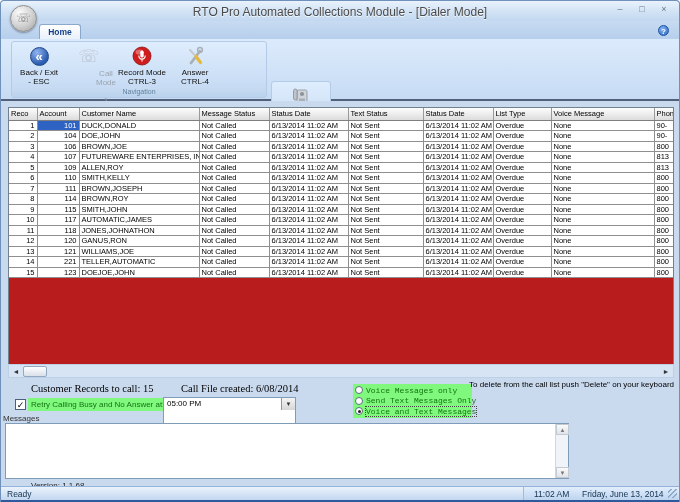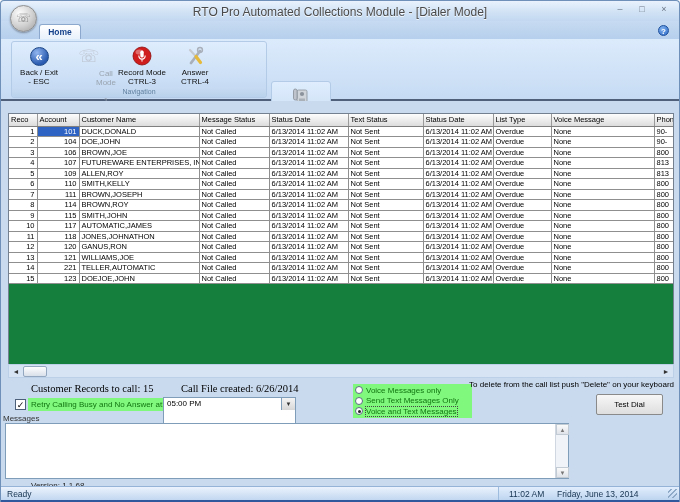--- a/index.html
+++ b/index.html
@@ -50,22 +50,22 @@
   .icon-back { width:19px; height:19px; border-radius:50%;
                background:radial-gradient(circle at 35% 28%, #92b6ef, #2a5bb0 70%);
                border:1px solid #1d4787; color:#fff; font-size:13px; font-weight:bold;
                text-align:center; line-height:17px; }
   .icon-phone-gray { font-size:17px; color:#bdc5d1; }
   .icon-report { width:14px; height:18px; background:repeating-linear-gradient(#fbf6b0 0 2px, #ddd07a 2px 3px);
                  border:1px solid #b2a33f; border-radius:1px; }
 
   
   .content { position:absolute; top:100px; left:0; right:0; bottom:15px; background:#c9daee; }
-  .grid-area { position:absolute; left:7px; top:12px; width:666px; height:260px;
-               background:#15803d; border:1px solid #72808f; overflow:hidden; }
+  .grid-area { position:absolute; left:7px; top:6px; width:666px; height:260px;
+               background:#b91c1c; border:1px solid #72808f; overflow:hidden; }
   table.grid { border-collapse:collapse; table-layout:fixed; width:664px; font-size:7.5px; }
   table.grid th { height:12px; background:linear-gradient(#fdfdfd,#dcdcdc); font-weight:normal;
                   text-align:left; padding:0 2px; border-right:1px solid #9a9a9a;
                   border-bottom:1px solid #7f7f7f; color:#000; white-space:nowrap; overflow:hidden; }
   table.grid td { height:10.5px; background:#fff; padding:0 2px; border-right:1px solid #8f8f8f;
                   border-bottom:1px solid #8f8f8f; white-space:nowrap; overflow:hidden; color:#000; }
   table.grid .ar { text-align:right; }
   table.grid td.sel { background:#2e63c4; color:#fff; }
 
   .hscroll { position:absolute; left:7px; top:263px; width:666px; height:14px;
@@ -89,21 +89,21 @@
                  padding:2px 3px; white-space:nowrap; }
   .combo { position:absolute; left:162px; top:296px; width:133px; height:32px; background:#fff;
            border:1px solid #7f9db9; }
   .combo-value { position:absolute; left:3px; top:1px; font-size:8px; color:#000; }
   .combo-btn { position:absolute; right:0; top:0; width:14px; height:12px;
                background:linear-gradient(#f4f4f4,#d7d7d7); border-left:1px solid #7f9db9;
                font-size:6px; color:#333; text-align:center; line-height:12px; }
 
   .radio-group { position:absolute; left:352px; top:283px; width:119px; height:34px;
                  background:#80f87d; padding:1px 2px; }
-  .radio-row { display:flex; align-items:center; height:10.5px; }
+  .radio-row { display:flex; align-items:center; height:10.5px;font-family:Liberation Mono, monospace; }
   .radio-circle { width:8px; height:8px; border-radius:50%; background:#fff;
                   border:1px solid #5a6c80; position:relative; flex:none; }
   .radio-row.checked .radio-circle::after { content:""; position:absolute; left:2px; top:2px;
                   width:3px; height:3px; border-radius:50%; background:#222; }
   .radio-label { margin-left:3px; font-size:8px; color:#117511; white-space:nowrap; }
   .radio-row.checked .radio-label { outline:1px dotted #444; }
 
   .delete-hint { position:absolute; right:5px; top:279px; width:212px; font-size:8px;
                  color:#000; text-align:right; }
   .test-dial { position:absolute; left:595px; top:293px; width:67px; height:21px;
@@ -118,21 +118,21 @@
   .v-arrow { position:absolute; left:0; width:13px; height:11px; background:linear-gradient(#fafafa,#dfe3e9);
              border:1px solid #c2cad4; font-size:6px; color:#777; text-align:center; line-height:10px; }
   .v-arrow.up { top:0; } .v-arrow.down { bottom:0; }
 
   .version { position:absolute; left:30px; top:380px; font-size:8px; color:#222; }
 
   
   .statusbar { position:absolute; left:0; right:0; bottom:2px; height:14px;
                background:linear-gradient(#ebf3fd,#c2d7f0); border-top:1px solid #95b3d7; }
   .status-left { position:absolute; left:6px; top:2px; font-size:8.5px; color:#15324f; }
-  .status-right { position:absolute; right:1px; top:0; width:180px; height:13px;
+  .status-right { position:absolute; right:1px; top:0; width:155px; height:13px;
                   background:linear-gradient(#e2eefd,#bdd4ef); border-left:1px solid #9ebcdd; }
   .status-time { position:absolute; left:10px; top:2px; font-size:8.5px; color:#15324f; }
   .status-date { position:absolute; left:58px; top:2px; font-size:8.5px; color:#15324f; }
   .grip { position:absolute; right:1px; bottom:2px; width:9px; height:9px;
           background:repeating-linear-gradient(135deg, transparent 0 2px, #8fa9c8 2px 3.5px); }
   .bottom-edge { position:absolute; left:0; right:0; bottom:0; height:2px; background:#30589c; }
 </style>
 </head>
 <body>
 
@@ -426,21 +426,21 @@
       </table>
     </div>
 
     <div class="hscroll">
       <div class="h-arrow left">◄</div>
       <div class="h-thumb"></div>
       <div class="h-arrow right">►</div>
     </div>
 
     <div class="bold-label lbl-records">Customer Records to call: 15</div>
-    <div class="bold-label lbl-callfile">Call File created: 6/26/2014</div>
+    <div class="bold-label lbl-callfile">Call File created: 6/08/2014</div>
 
     <div class="retry-row">
       <div class="checkbox">✓</div>
       <div class="retry-label">Retry Calling Busy and No Answer at&gt;&gt;</div>
     </div>
 
     <div class="combo">
       <div class="combo-value">05:00 PM</div>
       <div class="combo-btn">▼</div>
     </div>
@@ -454,21 +454,20 @@
         <div class="radio-circle"></div>
         <div class="radio-label">Send Text Messages Only</div>
       </div>
       <div class="radio-row checked">
         <div class="radio-circle"></div>
         <div class="radio-label">Voice and Text Messages</div>
       </div>
     </div>
 
     <div class="delete-hint">To delete from the call list push "Delete" on your keyboard</div>
-    <div class="test-dial">Test Dial</div>
 
     <div class="messages-label">Messages</div>
     <div class="messages-box">
       <span></span>
       <div class="vscroll">
         <div class="v-arrow up">▲</div>
         <div class="v-arrow down">▼</div>
       </div>
     </div>
 

